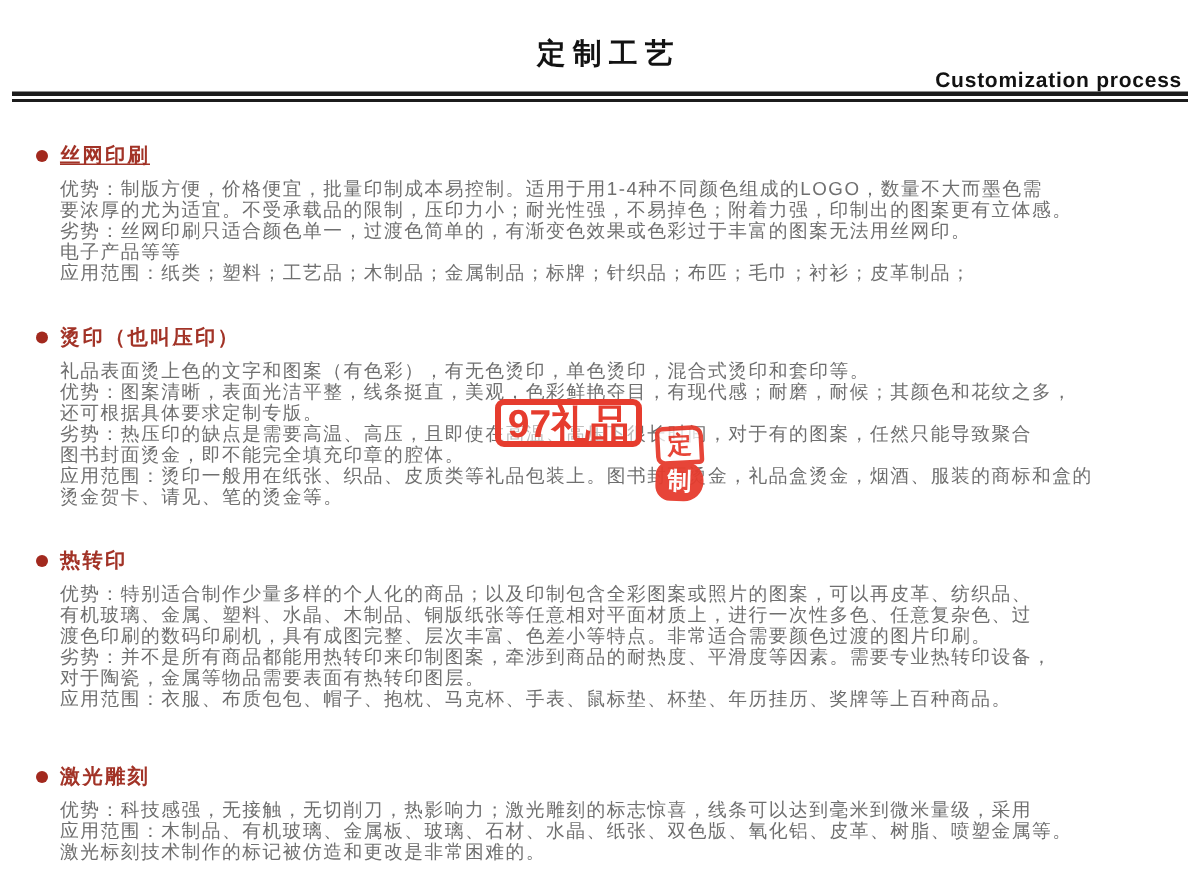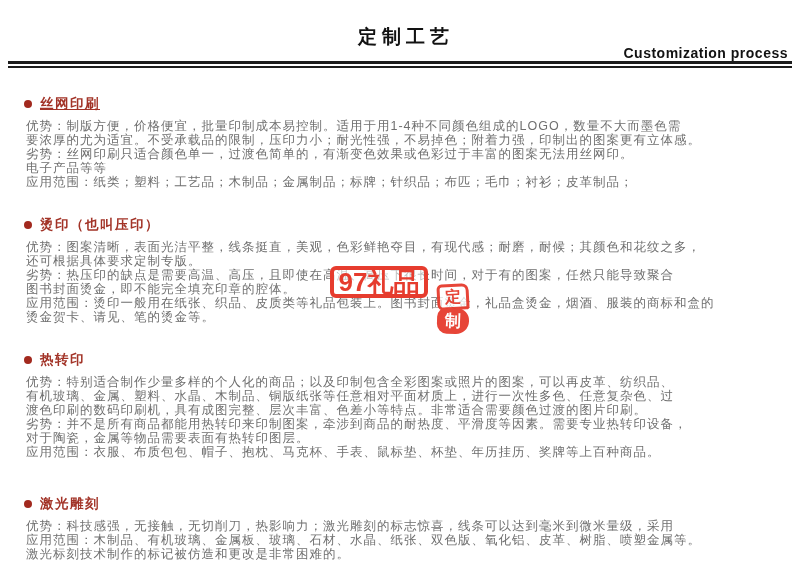--- a/index.html
+++ b/index.html
@@ -59,21 +59,21 @@
   }
   .sec-title {
     color: #a23327;
     font-size: 13.5px;
     line-height: 16px;
     font-weight: bold;
     letter-spacing: 1.5px;
   }
   .sec-title.underlined { text-decoration: underline; }
   .sec-body {
-    margin: 7px 0 0 2px;
+    margin: 7px 0 0 16px;
     color: #6f6f6f;
     font-size: 12.5px;
     line-height: 14px;
     letter-spacing: 1px;
   }
   .body-line { white-space: nowrap; }
   
   .wm-box {
     position: absolute;
     left: 330px;
@@ -149,20 +149,21 @@
         <div class="body-line">应用范围：纸类；塑料；工艺品；木制品；金属制品；标牌；针织品；布匹；毛巾；衬衫；皮革制品；</div>
       </div>
   </div>
 
   <div class="section">
     <div class="sec-head">
       <span class="bullet"></span>
       <span class="sec-title">烫印（也叫压印）</span>
     </div>
     <div class="sec-body">
+        <div class="body-line">礼品表面烫上色的文字和图案（有色彩），有无色烫印，单色烫印，混合式烫印和套印等。</div>
         <div class="body-line">优势：图案清晰，表面光洁平整，线条挺直，美观，色彩鲜艳夺目，有现代感；耐磨，耐候；其颜色和花纹之多，</div>
         <div class="body-line">还可根据具体要求定制专版。</div>
         <div class="body-line">劣势：热压印的缺点是需要高温、高压，且即使在高温、高压下很长时间，对于有的图案，任然只能导致聚合</div>
         <div class="body-line">图书封面烫金，即不能完全填充印章的腔体。</div>
         <div class="body-line">应用范围：烫印一般用在纸张、织品、皮质类等礼品包装上。图书封面烫金，礼品盒烫金，烟酒、服装的商标和盒的</div>
         <div class="body-line">烫金贺卡、请见、笔的烫金等。</div>
       </div>
   </div>
 
   <div class="section">

